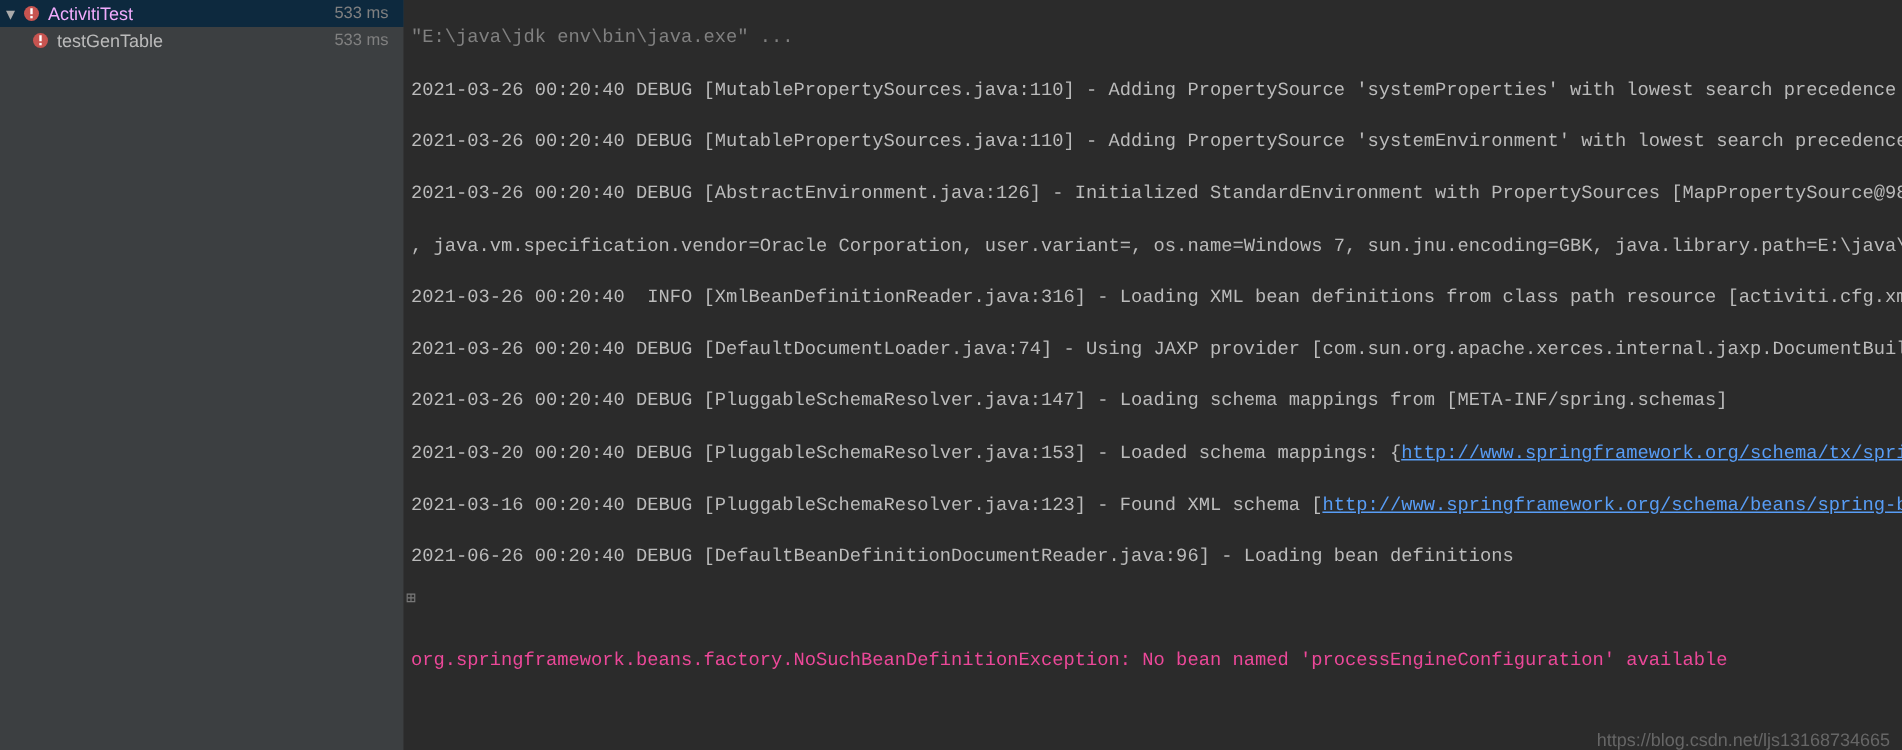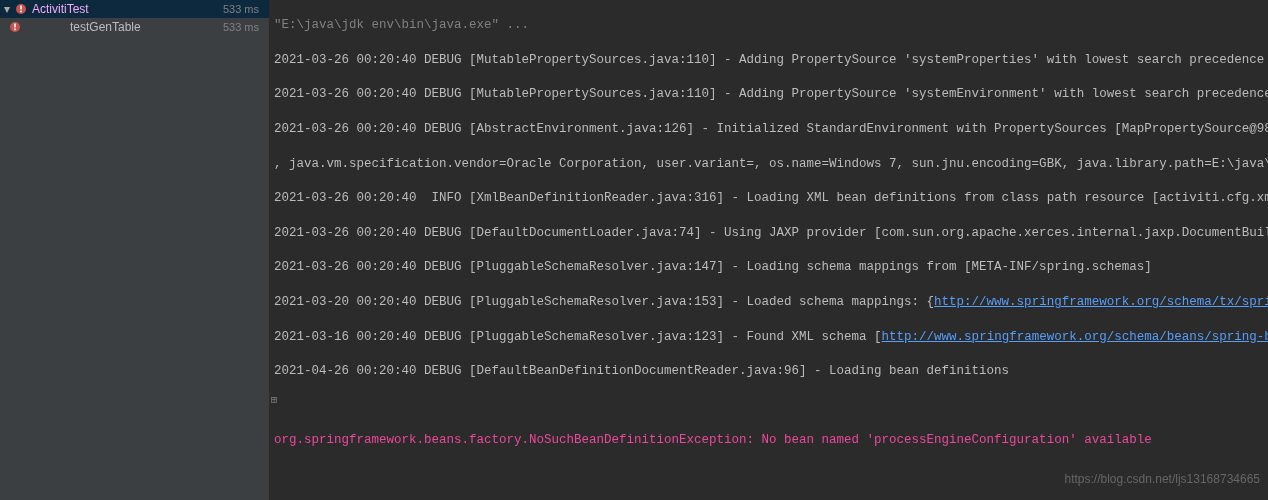--- a/index.html
+++ b/index.html
@@ -25,41 +25,41 @@
       align-items: center;
       padding: 2px 4px;
       font-size: 12px;
     }
     .test-row.selected { background: #0d293e; }
     .test-row .toggle { width: 10px; color: #aaa; }
     .test-row .icon { width: 14px; height: 14px; margin-right: 4px; display: inline-flex; align-items: center; justify-content: center; }
     .test-row .name { flex: 1; color: #bbbbbb; }
     .test-row.selected .name { color: #f0abfc; }
     .test-row .timing { color: #808080; font-size: 11px; padding-right: 6px; }
-    .test-row.child { padding-left: 8px; gap: 44px; }
+    .test-row.child { padding-left: 20px; }
     .fail-icon svg { display: block; }
     .console {
       flex: 1;
       background: #2b2b2b;
       font-family: Consolas, "Courier New", monospace;
       font-size: 12.5px;
       line-height: 17.3px;
       white-space: pre;
       overflow: hidden;
       padding: 0 4px;
       position: relative;
     }
     .console .cmd { color: #808080; }
     .console .log { color: #bbbbbb; }
     .console .err { color: #ec4899; }
     .console .link-blue { color: #589df6; text-decoration: underline; }
     .watermark {
       position: absolute;
       right: 8px;
-      bottom: 14px;
+      bottom: 0;
       color: #666;
       font-size: 12px;
       font-family: Arial, sans-serif;
     }
     .expand-mark {
       position: absolute;
       left: -2px;
       top: 392px;
       color: #777;
       font-size: 11px;
@@ -100,21 +100,21 @@
 <div class="cmd">"E:\java\jdk env\bin\java.exe" ...</div>
 <div class="log">2021-03-26 00:20:40 DEBUG [MutablePropertySources.java:110] - Adding PropertySource 'systemProperties' with lowest search precedence</div>
 <div class="log">2021-03-26 00:20:40 DEBUG [MutablePropertySources.java:110] - Adding PropertySource 'systemEnvironment' with lowest search precedence</div>
 <div class="log">2021-03-26 00:20:40 DEBUG [AbstractEnvironment.java:126] - Initialized StandardEnvironment with PropertySources [MapPropertySource@98539</div>
 <div class="log">, java.vm.specification.vendor=Oracle Corporation, user.variant=, os.name=Windows 7, sun.jnu.encoding=GBK, java.library.path=E:\java\jdk</div>
 <div class="log">2021-03-26 00:20:40  INFO [XmlBeanDefinitionReader.java:316] - Loading XML bean definitions from class path resource [activiti.cfg.xml]</div>
 <div class="log">2021-03-26 00:20:40 DEBUG [DefaultDocumentLoader.java:74] - Using JAXP provider [com.sun.org.apache.xerces.internal.jaxp.DocumentBuilder</div>
 <div class="log">2021-03-26 00:20:40 DEBUG [PluggableSchemaResolver.java:147] - Loading schema mappings from [META-INF/spring.schemas]</div>
 <div class="log"><span>2021-03-20 00:20:40 DEBUG [PluggableSchemaResolver.java:153] - Loaded schema mappings: {</span><span class="link-blue">http://www.springframework.org/schema/tx/spring-</span></div>
 <div class="log"><span>2021-03-16 00:20:40 DEBUG [PluggableSchemaResolver.java:123] - Found XML schema [</span><span class="link-blue">http://www.springframework.org/schema/beans/spring-bean</span></div>
-<div class="log">2021-04-26 00:20:40 DEBUG [DefaultBeanDefinitionDocumentReader.java:96] - Loading bean definitions</div>
+<div class="log">2021-06-26 00:20:40 DEBUG [DefaultBeanDefinitionDocumentReader.java:96] - Loading bean definitions</div>
 <div class="log">&nbsp;</div>
 <div class="err">org.springframework.beans.factory.NoSuchBeanDefinitionException: No bean named 'processEngineConfiguration' available</div>
 <div class="log">&nbsp;</div>
 
 
 
 
 
 
 

